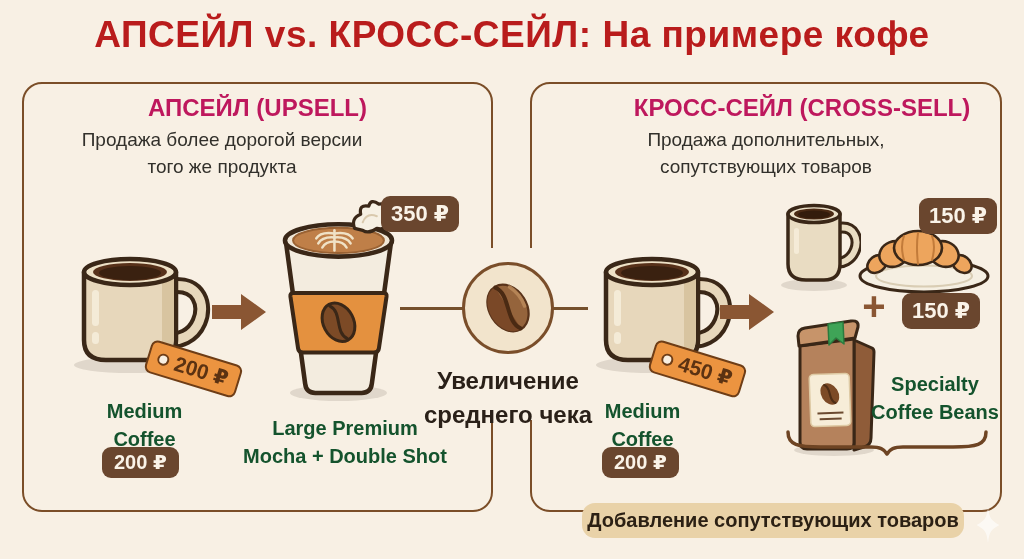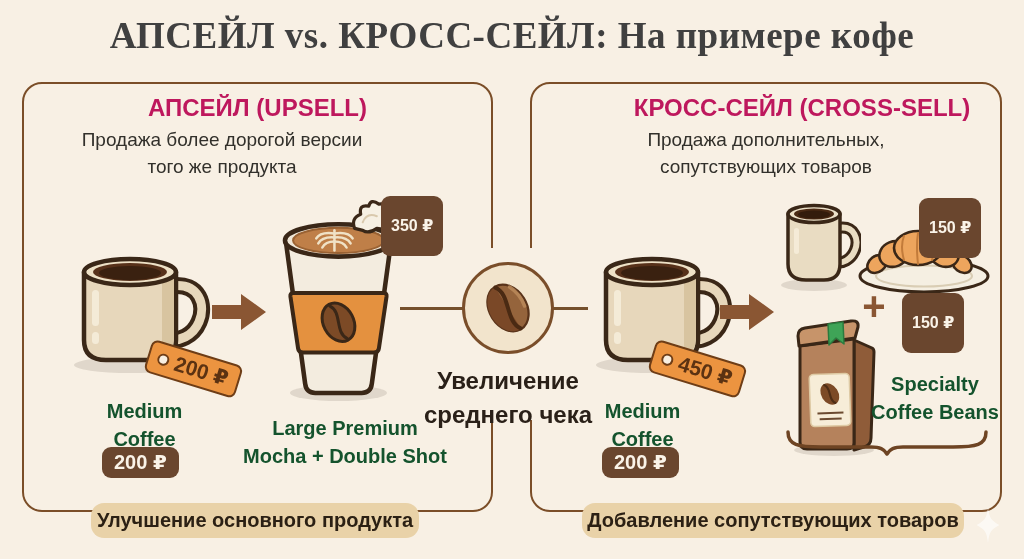--- a/index.html
+++ b/index.html
@@ -7,42 +7,42 @@
     font-family:"Liberation Sans","DejaVu Sans",sans-serif;
     background:#f8f0e4;
   }
   #stage{
     position:relative;width:1024px;height:559px;overflow:hidden;
     background:#f8f0e4;
   }
   .abs{position:absolute;}
   .title{
     left:0;top:14px;width:1024px;text-align:center;
-    font-size:37px;font-weight:800;color:#404040;letter-spacing:.5px;font-family:Liberation Serif, serif;
+    font-size:37px;font-weight:800;color:#b91c1c;letter-spacing:.5px;
   }
   .panel{
     border:2px solid #7b4e28;border-radius:20px;background:transparent;
     box-sizing:border-box;
   }
   .panel-h{
     text-align:center;font-weight:800;font-size:24px;color:#be185d;
   }
   .panel-s{
     text-align:center;font-size:19px;color:#32302b;line-height:1.42;
     white-space:pre-line;
   }
   .plabel{
     text-align:center;font-weight:700;font-size:20px;color:#14532d;
     line-height:1.4;white-space:pre-line;
   }
   .badge{
     background:#6a462e;color:#faf3e8;font-weight:700;font-size:20px;
     padding:3px 12px;border-radius:9px;line-height:1.25;white-space:nowrap;
   }
-  .badge.sm{font-size:16px;padding:20px 10px;}
+  .badge.sm{font-size:22px;padding:4px 10px;}
   .tag{
     background:#ec9440;border:2.5px solid #6e3d16;border-radius:7px;
     padding:3px 10px 3px 26px;font-weight:700;font-size:21px;color:#5b3212;
     transform-origin:left center;white-space:nowrap;
   }
   .tag::before{
     content:"";position:absolute;left:8px;top:50%;margin-top:-6px;
     width:12px;height:12px;border-radius:50%;background:#f8efe0;
     border:2.5px solid #6e3d16;box-sizing:border-box;
   }
@@ -230,20 +230,19 @@
     </g>
   </svg>
 
   <div class="abs plabel" style="left:870px;top:370px;width:130px;">Specialty
 Coffee Beans</div>
 
   <svg class="abs" style="left:785px;top:428px;" width="204" height="28" viewBox="0 0 204 28" aria-hidden="true">
     <path d="M3,4 C3,17 13,19 36,19 L86,19 C95,19 99,21 102,26 C105,21 109,19 118,19 L168,19 C191,19 201,17 201,4" fill="none" stroke="#6e4423" stroke-width="3.5" stroke-linecap="round" stroke-linejoin="round"></path>
   </svg>
 
-  <div class="abs banner" style="left:91px;top:503px;width:328px;">Улучшение основного продукта</div>
   <div class="abs banner" style="left:582px;top:503px;width:382px;">Добавление сопутствующих товаров</div>
 
   <svg class="abs" style="left:969px;top:506px;" width="38" height="38" viewBox="0 0 40 40" aria-hidden="true">
     <path d="M20,1 C21.5,13 23,15 32,20 C23,25 21.5,27 20,39 C18.5,27 17,25 8,20 C17,15 18.5,13 20,1 Z" fill="#ffffff" opacity="0.6"></path>
   </svg>
 
 </div>
 
 </body></html>

